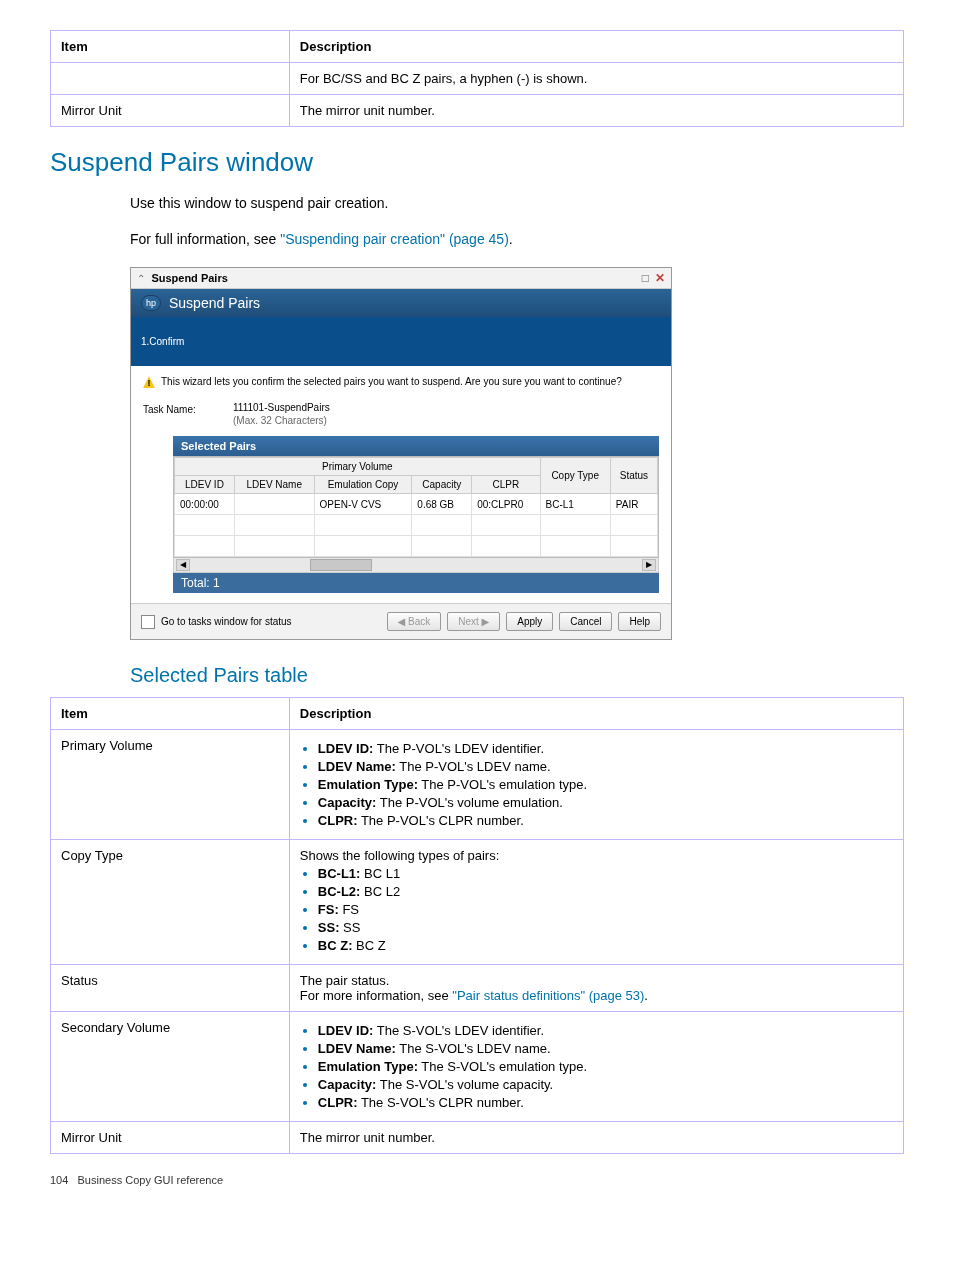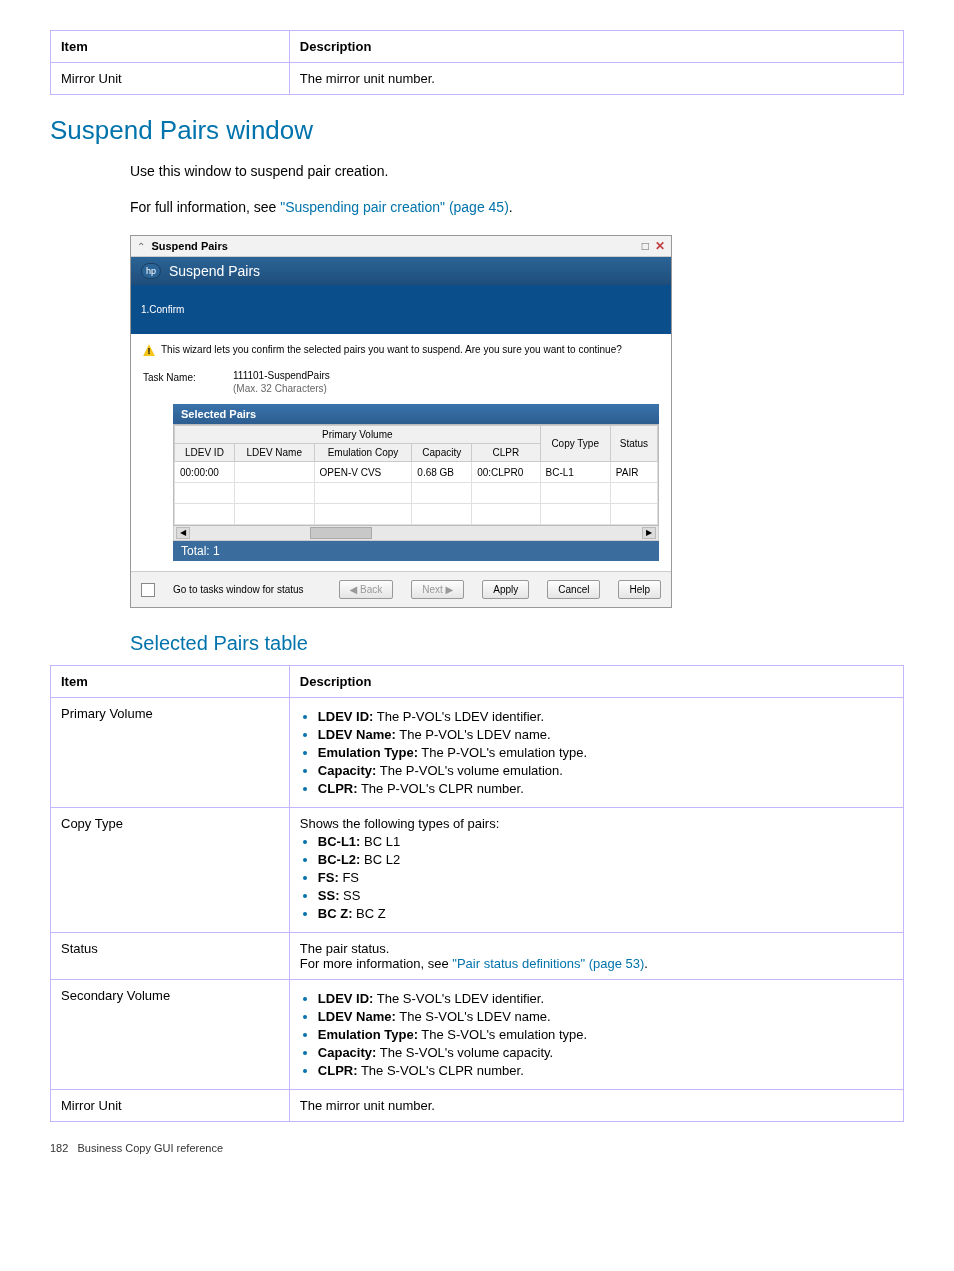--- a/index.html
+++ b/index.html
@@ -141,21 +141,21 @@
     margin-left:30px; height:14px; background:#e8e8e8; border:1px solid #ccc; border-top:none;
     display:flex; align-items:center; padding:0 2px;
   }
   .ss-scroll .arrow { width:12px; height:10px; background:#dcdcdc; border:1px solid #bbb; font-size:8px; text-align:center; line-height:10px;}
   .ss-scroll .thumb { flex:0 0 60px; height:10px; background:#c8c8c8; margin-left:120px; border:1px solid #aaa;}
   .ss-scroll .space { flex:1; }
   .ss-total {
     margin-left:30px; background:#3a6d9e; color:#fff; font-size:12px; padding:3px 8px;
   }
   .ss-footer {
-    background:#f2f2f2; padding:8px 10px; border-top:1px solid #ccc; display:flex; align-items:center; gap:18px;
+    background:#f2f2f2; padding:8px 10px; border-top:1px solid #ccc; display:flex; align-items:center; gap:6px;
   }
   .ss-footer .chk { width:12px; height:12px; border:1px solid #888; background:#fff; }
   .ss-footer .lbl { font-size:10px; margin-right:auto; }
   .ss-footer .btn {
     border:1px solid #999; background:linear-gradient(#fdfdfd,#e5e5e5);
     padding:3px 10px; font-size:10px; border-radius:2px;
   }
   .ss-footer .disabled { color:#999; }
   .desc-table ul { margin: 2px 0 2px 18px; padding:0;}
   .desc-table li { margin: 3px 0; }
@@ -163,20 +163,24 @@
   .footer-line { font-size:11px; color:#333; margin-top:20px; }
 </style>
 </head>
 <body>
 
 <table class="top-table">
   <tbody>
       <tr>
     <th class="col-item">Item</th>
     <th>Description</th>
+  </tr>
+  <tr>
+    <td></td>
+    <td>For BC/SS and BC Z pairs, a hyphen (-) is shown.</td>
   </tr>
   <tr>
     <td>Mirror Unit</td>
     <td>The mirror unit number.</td>
   </tr>
 </tbody>
   </table>
 
 <h1 class="section">Suspend Pairs window</h1>
 <p class="body-text">Use this window to suspend pair creation.</p>
@@ -328,14 +332,14 @@
     </td>
   </tr>
   <tr>
     <td>Mirror Unit</td>
     <td>The mirror unit number.</td>
   </tr>
 </tbody>
   </table>
 
 <div class="footer-line">
-  <span>182</span>&nbsp;&nbsp;&nbsp;<span>Business Copy GUI reference</span>
+  <span>104</span>&nbsp;&nbsp;&nbsp;<span>Business Copy GUI reference</span>
 </div>
 
 </body></html>

